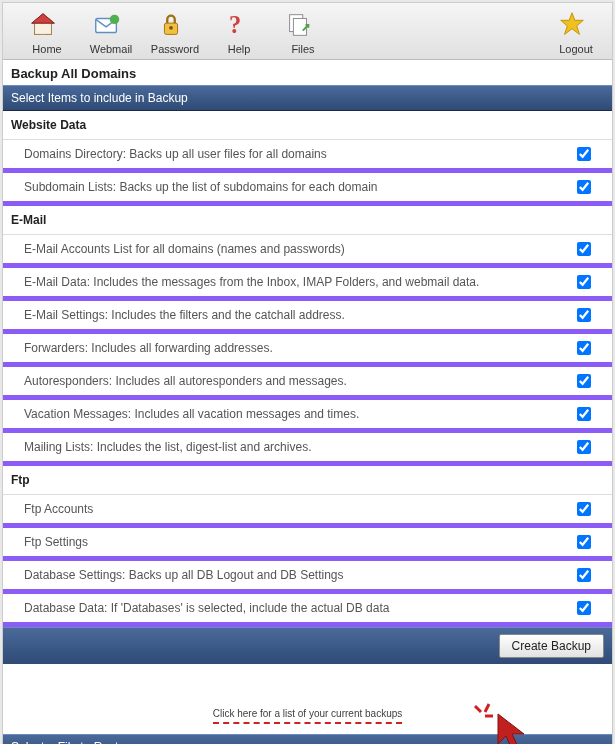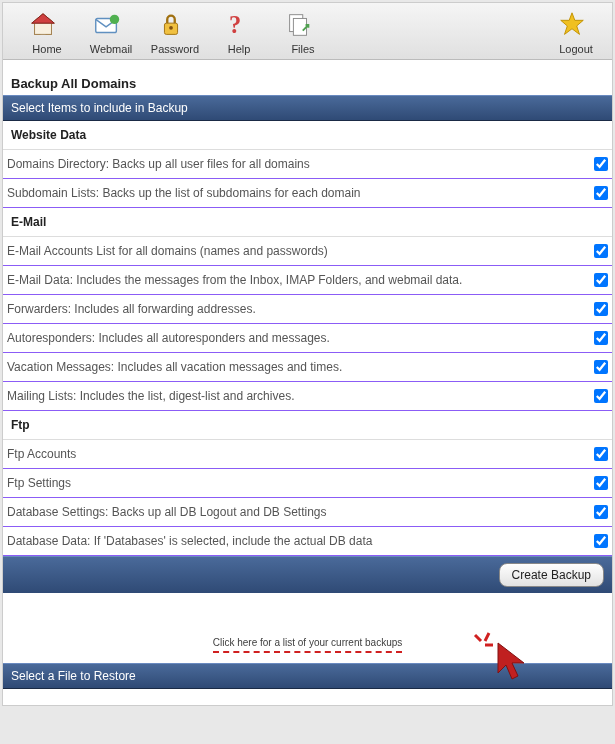--- a/index.html
+++ b/index.html
@@ -31,58 +31,58 @@
     padding: 2px 0;
     cursor: pointer;
     text-align: center;
   }
   .tb-icon { width: 32px; height: 32px; display: flex; align-items: center; justify-content: center; }
   .tb-label { font-size: 11px; color: #333; margin-top: 2px; margin-left: 8px; }
 
   .page-title {
     font-weight: bold;
     font-size: 13px;
-    padding: 16px 8px 4px 8px;
+    padding: 6px 8px 4px 8px;
     color: #222;
   }
   .section-bar {
     background: linear-gradient(#4a6a9a, #2f4a75);
     color: #fff;
     padding: 5px 8px;
     font-size: 12px;
     border-top: 1px solid #6a8ac0;
     border-bottom: 1px solid #1a2a45;
   }
   .group-header {
     font-weight: bold;
     padding: 7px 8px;
     border-bottom: 1px solid #ddd;
     color: #222;
     font-size: 12px;
   }
   .row {
     display: flex;
     align-items: center;
-    padding: 7px 4px;
-    border-bottom: 1px solid #8b5cf6;
+    padding: 7px 21px;
+    border-bottom: 5px solid #8b5cf6;
     color: #555;
   }
   .row .label { flex: 1; }
   .row input[type=checkbox] { width: 14px; height: 14px; }
 
   .button-bar {
     background: linear-gradient(#4a6a9a, #2f4a75);
     padding: 6px 8px;
     text-align: right;
     border-top: 1px solid #6a8ac0;
   }
   .btn {
     background: linear-gradient(#fefefe, #e2e2e2);
     border: 1px solid #888;
-    border-radius: 8px;
+    border-radius: 2px;
     padding: 4px 12px;
     font-size: 12px;
     color: #222;
     cursor: pointer;
     font-family: inherit;
   }
 
   .gap { height: 36px; background: #fff; }
 
   .backups-link-row {
@@ -198,20 +198,24 @@
     <input type="checkbox" checked="" style="">
   </div>
 
   <div class="group-header">E-Mail</div>
   <div class="row">
     <span class="label">E-Mail Accounts List for all domains (names and passwords)</span>
     <input type="checkbox" checked="" style="">
   </div>
   <div class="row">
     <span class="label">E-Mail Data: Includes the messages from the Inbox, IMAP Folders, and webmail data.</span>
+    <input type="checkbox" checked="" style="">
+  </div>
+  <div class="row">
+    <span class="label">E-Mail Settings: Includes the filters and the catchall address.</span>
     <input type="checkbox" checked="" style="">
   </div>
   <div class="row">
     <span class="label">Forwarders: Includes all forwarding addresses.</span>
     <input type="checkbox" checked="" style="">
   </div>
   <div class="row">
     <span class="label">Autoresponders: Includes all autoresponders and messages.</span>
     <input type="checkbox" checked="" style="">
   </div>

